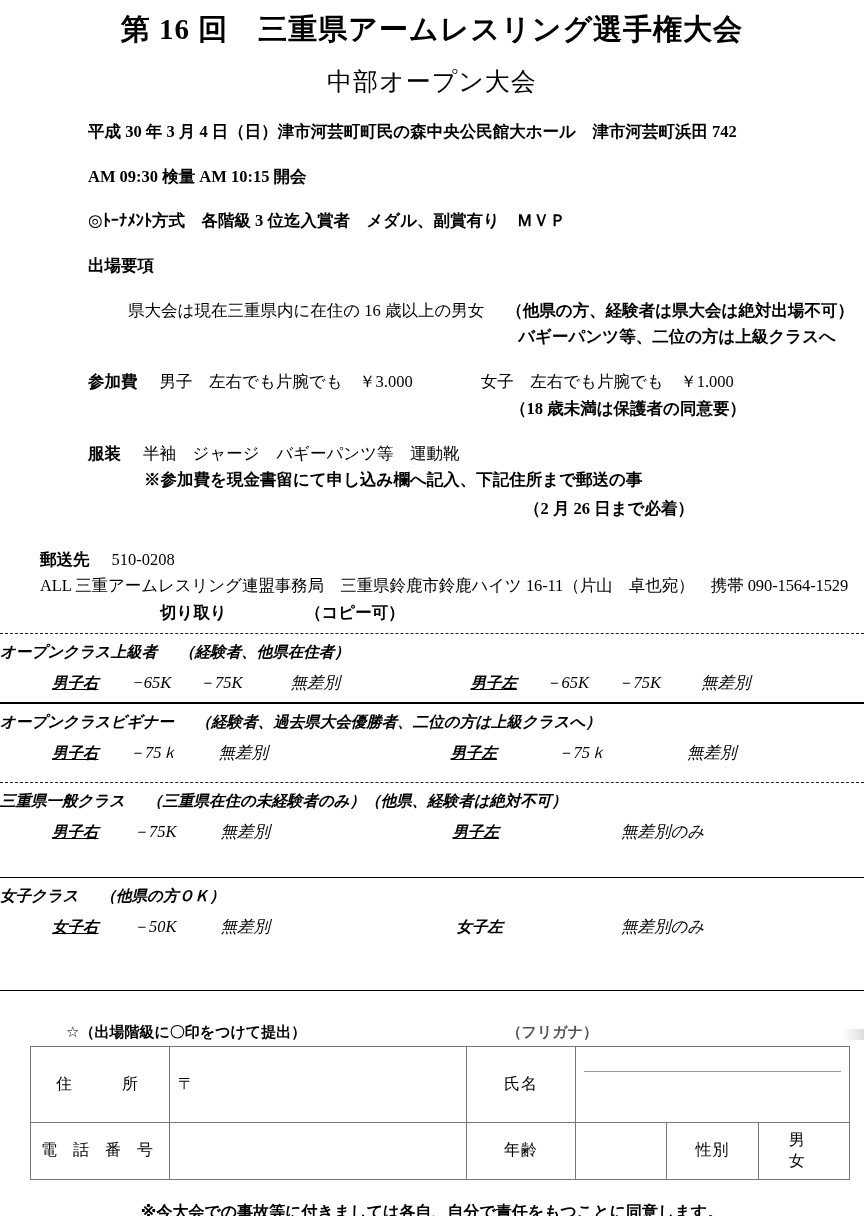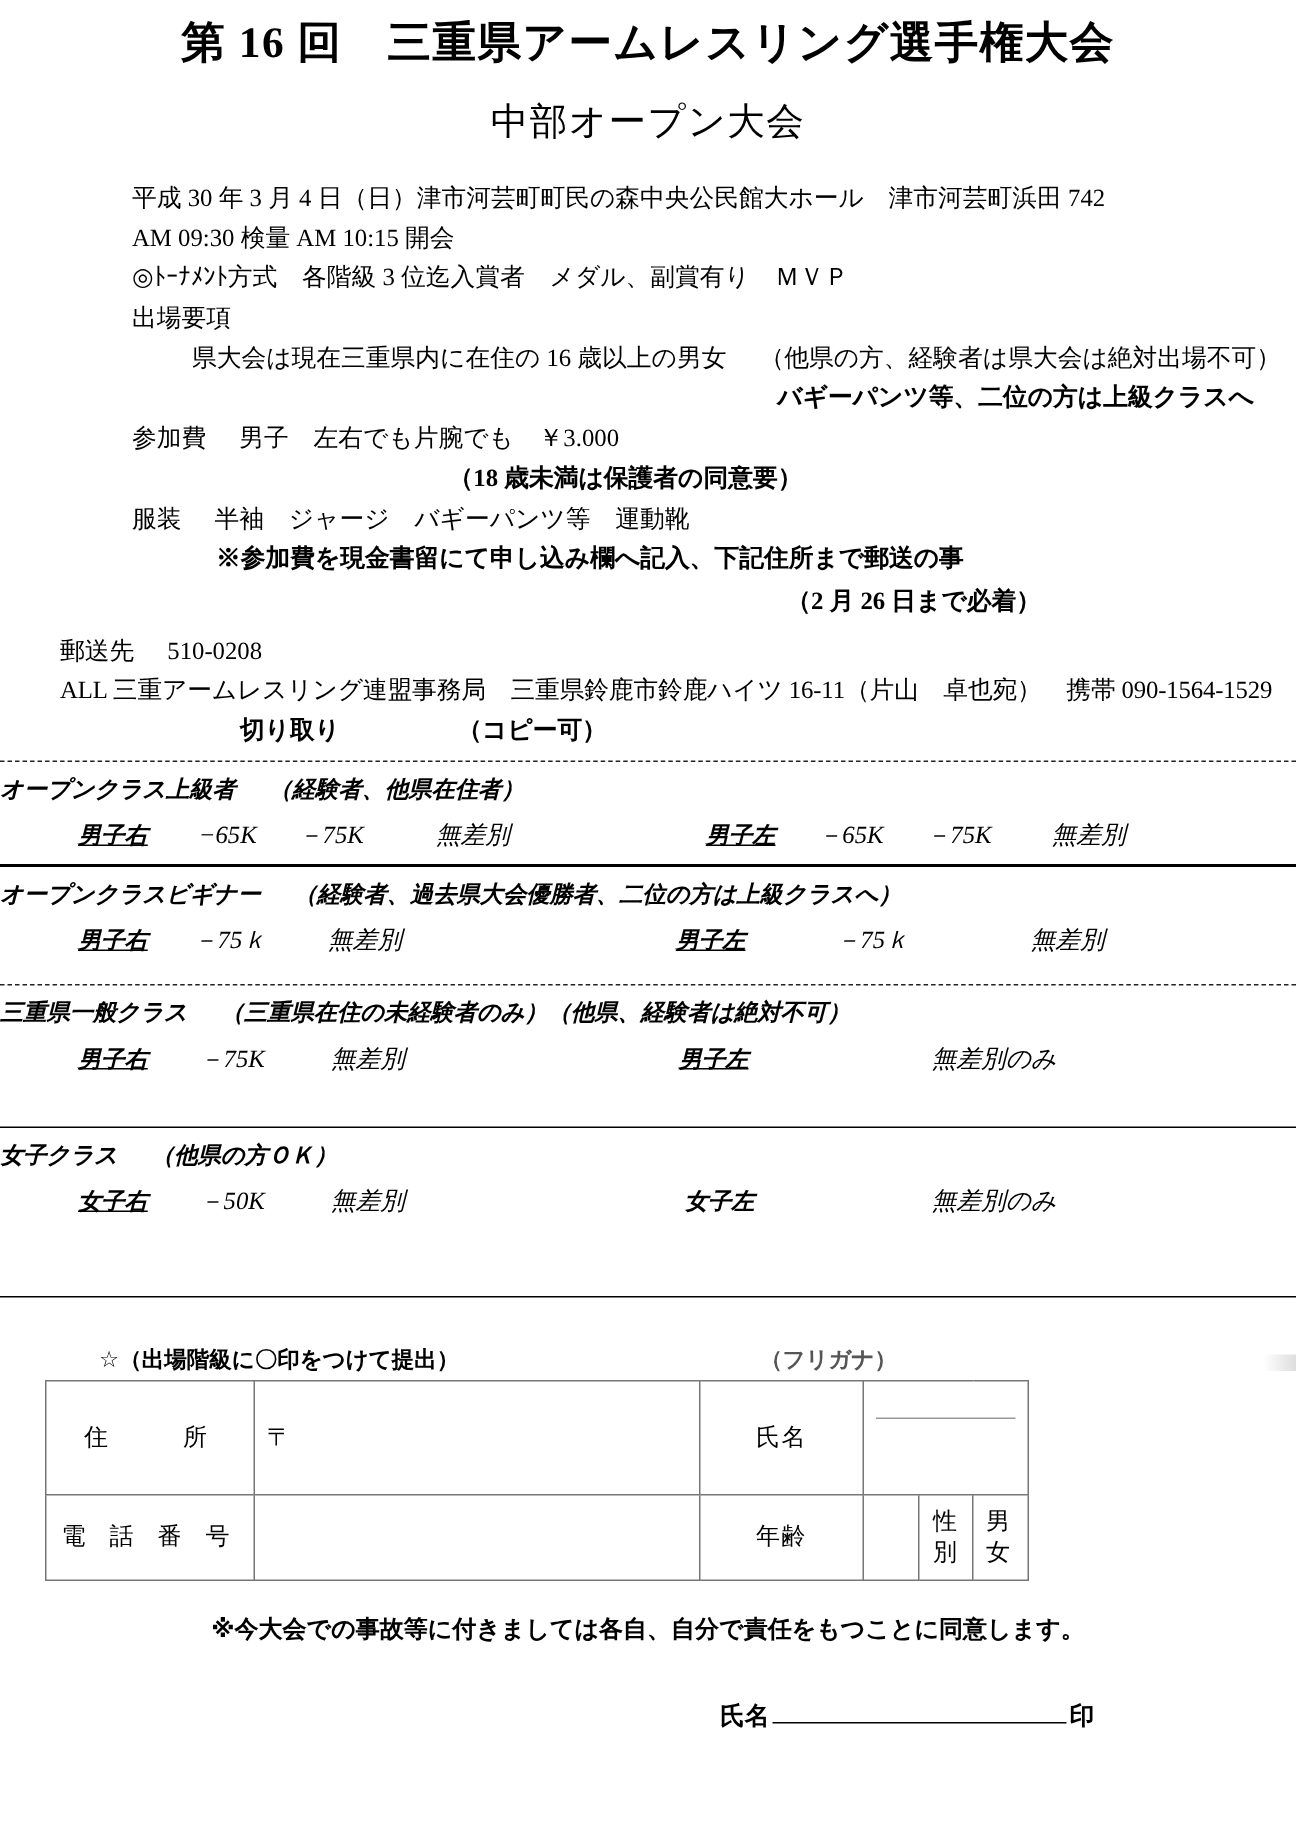--- a/index.html
+++ b/index.html
@@ -41,36 +41,36 @@
 
   
   .info-block {
     margin-top: 22px;
     padding-left: 88px;
     padding-right: 10px;
     font-size: 16.5px;
     line-height: 1.62;
   }
   .info-line { white-space: nowrap; }
-  .bold { font-weight: normal; }
+  .bold { font-weight: bold; margin-top: 18px; }
 
   .ind-1 { padding-left: 40px; }
 
   .row-flex {
     display: flex;
     align-items: baseline;
     white-space: nowrap;
   }
   .right-note {
     text-align: right;
     padding-right: 18px;
     font-weight: bold;
   }
   .right-note-2 {
-    text-align: center;
+    text-align: right;
     padding-right: 108px;
     font-weight: bold;
   }
   .center-note {
     padding-left: 56px;
     font-weight: bold;
   }
   .deadline-note {
     text-align: right;
     padding-right: 160px;
@@ -168,21 +168,21 @@
     background: linear-gradient(90deg,
         rgba(190,190,190,0) 0%,
         rgba(150,150,150,0.55) 18%,
         rgba(120,120,120,0.75) 48%,
         rgba(165,165,165,0.6) 78%,
         rgba(200,200,200,0.25) 100%);
   }
 
   table.entry {
     border-collapse: collapse;
-    width: 656px;
+    width: 820px;
     margin: 4px 0 0 8px;
     table-layout: fixed;
     font-size: 16px;
   }
   table.entry td {
     border: 1px solid #777;
     height: 52px;
     padding: 2px 8px;
     vertical-align: middle;
   }
@@ -256,20 +256,21 @@
     </div>
 
     <div class="right-note">バギーパンツ等、二位の方は上級クラスへ</div>
 
     <div class="row-flex">
       <span class="bold">参加費</span>
       <span class="gap-md"></span>
       <span>男子　左右でも片腕でも　￥3.000</span>
       <span class="gap-lg"></span>
       <span class="gap-lg"></span>
+      <span>女子　左右でも片腕でも　￥1.000</span>
     </div>
 
     <div class="right-note-2">（18 歳未満は保護者の同意要）</div>
 
     <div class="row-flex">
       <span class="bold">服装</span>
       <span class="gap-md"></span>
       <span>半袖　ジャージ　バギーパンツ等　運動靴</span>
     </div>
 

